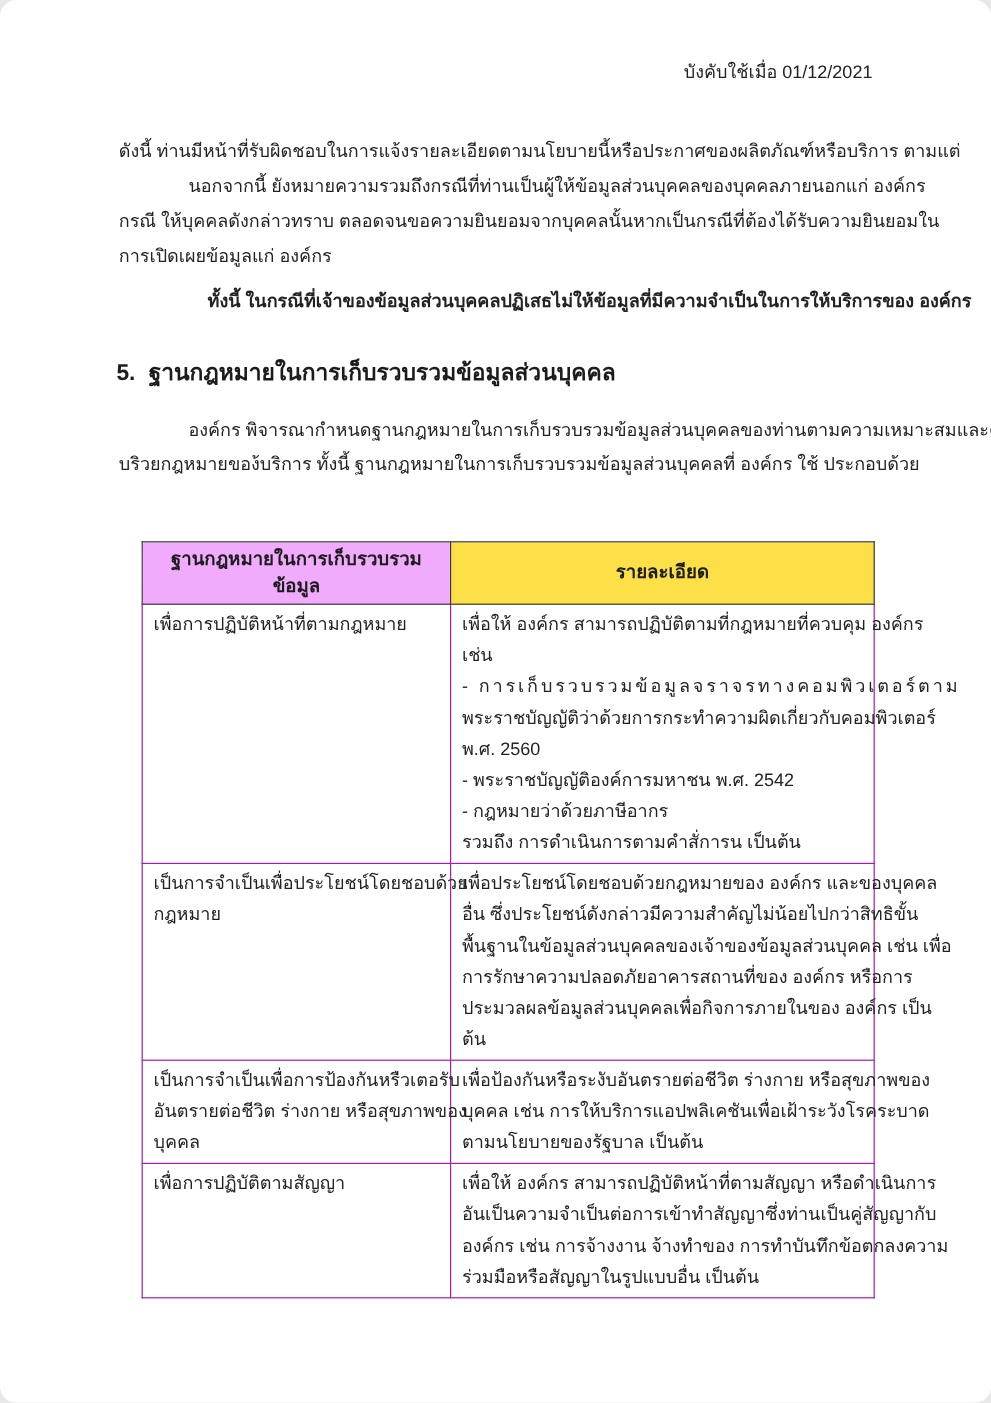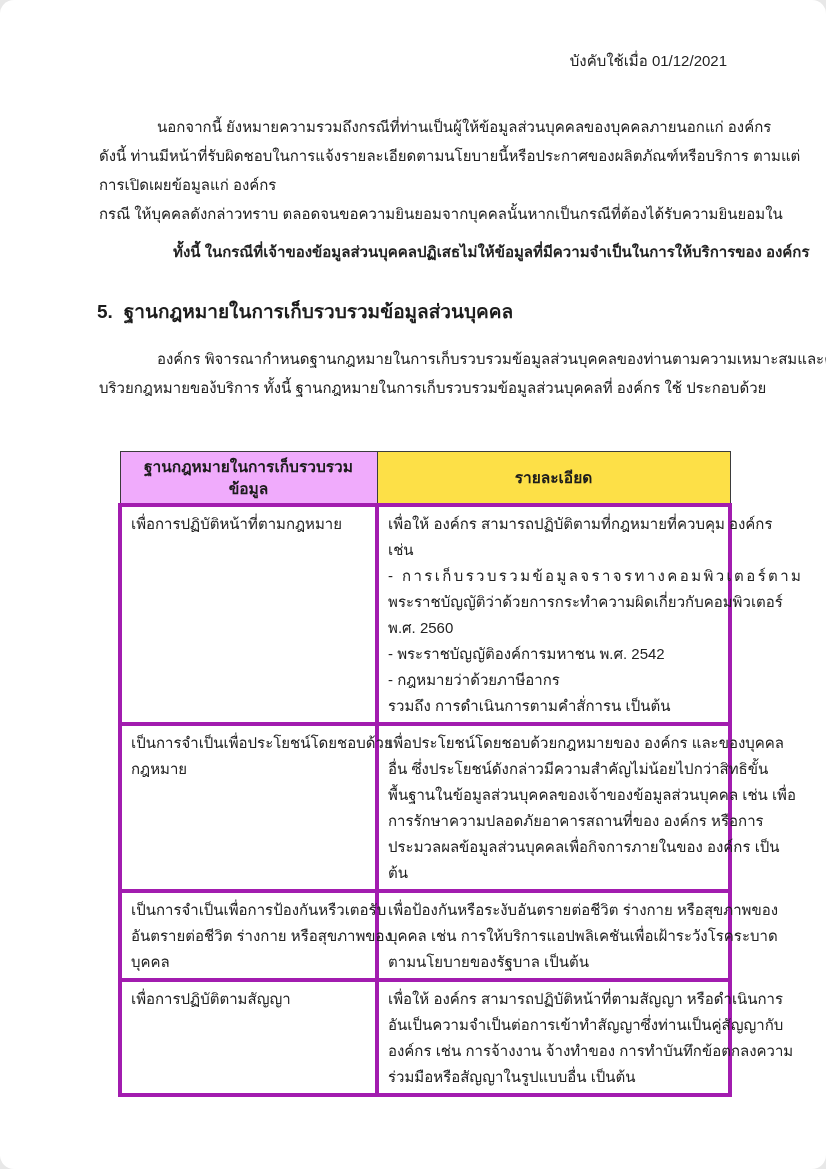--- a/index.html
+++ b/index.html
@@ -41,39 +41,39 @@
   table.legal col.c1{width:257px;}
   table.legal col.c2{width:353px;}
   table.legal th{
     border:1px solid #3b3b3b;
     font-weight:bold;text-align:center;
     padding:4px 4px 3px 4px;
     line-height:22px;font-size:15.5px;
     color:#1c1c1c;
   }
   table.legal td{
-    border:4px solid #a21caf;
+    border:1px solid #a21caf;
     vertical-align:top;
     padding:4px 0 3px 9px;
   }
   td .cline{line-height:26px;white-space:nowrap;}
   td .stretch{letter-spacing:2.4px;}
 </style>
 </head>
 <body>
 
 <div class="page">
 
   <div class="abs date">บังคับใช้เมื่อ 01/12/2021</div>
 
   <div class="abs para p1">
+    <div class="line">ดังนี้ ท่านมีหน้าที่รับผิดชอบในการแจ้งรายละเอียดตามนโยบายนี้หรือประกาศของผลิตภัณฑ์หรือบริการ ตามแต่</div>
     <div class="line ind-a">นอกจากนี้ ยังหมายความรวมถึงกรณีที่ท่านเป็นผู้ให้ข้อมูลส่วนบุคคลของบุคคลภายนอกแก่ องค์กร</div>
-    <div class="line">ดังนี้ ท่านมีหน้าที่รับผิดชอบในการแจ้งรายละเอียดตามนโยบายนี้หรือประกาศของผลิตภัณฑ์หรือบริการ ตามแต่</div>
+    <div class="line">กรณี ให้บุคคลดังกล่าวทราบ ตลอดจนขอความยินยอมจากบุคคลนั้นหากเป็นกรณีที่ต้องได้รับความยินยอมใน</div>
     <div class="line">การเปิดเผยข้อมูลแก่ องค์กร</div>
-    <div class="line">กรณี ให้บุคคลดังกล่าวทราบ ตลอดจนขอความยินยอมจากบุคคลนั้นหากเป็นกรณีที่ต้องได้รับความยินยอมใน</div>
   </div>
 
   <div class="abs para p2">
     <div class="line ind-b">ทั้งนี้ ในกรณีที่เจ้าของข้อมูลส่วนบุคคลปฏิเสธไม่ให้ข้อมูลที่มีความจำเป็นในการให้บริการของ องค์กร</div>
   </div>
 
   <div class="abs heading">
     <span>5.</span>
     <span>ฐานกฎหมายในการเก็บรวบรวมข้อมูลส่วนบุคคล</span>
   </div>

